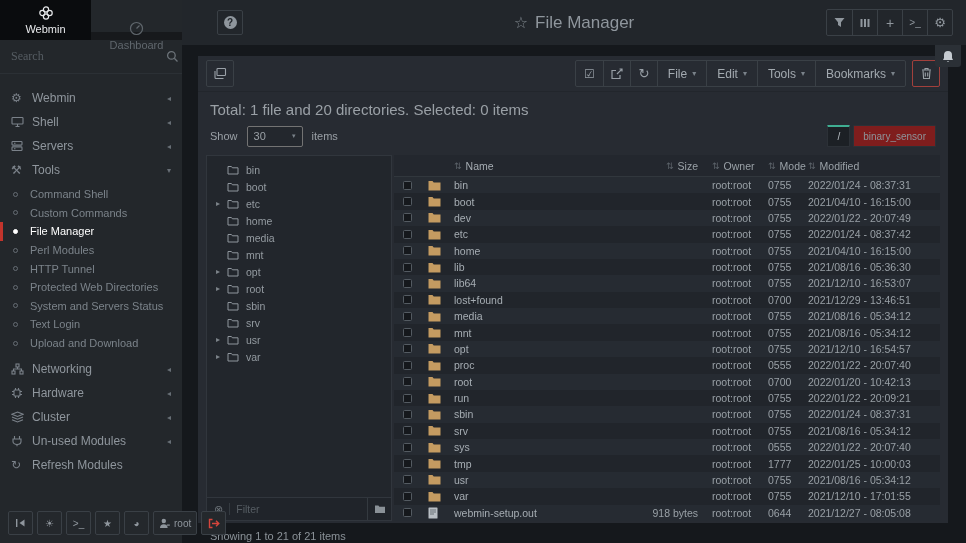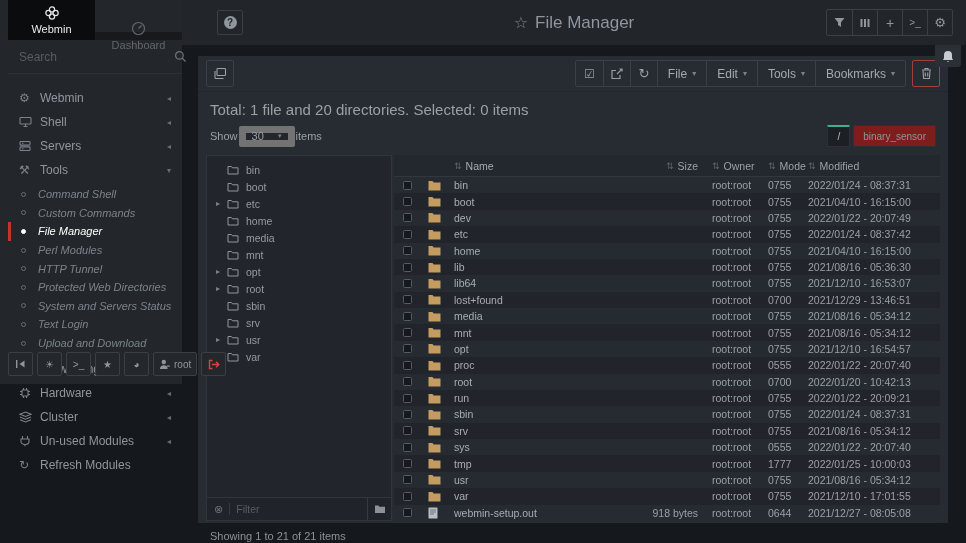--- a/index.html
+++ b/index.html
@@ -1,35 +1,35 @@
 <!DOCTYPE html>
 <html><head>
 <meta charset="utf-8">
 <style>
   * { margin:0; padding:0; box-sizing:border-box; }
   html,body { background:#0e1013; }
   body { font-family:"Liberation Sans","DejaVu Sans",sans-serif; }
   .app { position:relative; width:966px; height:543px; background:#15181c; overflow:hidden; }
 
   
-  .sidebar { position:absolute; left:0; top:0; width:182px; height:384px; background:#23272b; z-index:5;padding-left:8px; }
+  .sidebar { position:absolute; left:0; top:0; width:182px; height:543px; background:#23272b; z-index:5; }
   .side-tabs { display:flex; height:40px; }
   .side-tab { flex:1; display:flex; flex-direction:column; align-items:center; justify-content:center; gap:3px; font-size:11px; cursor:pointer; }
   .side-tab.active { background:#0a0c0e; color:#e8eaec; }
   .side-tab.inactive { background:#17191c; color:#60676d;margin-top:32px; }
   .side-tab .ticon { height:15px; display:flex; align-items:center; }
-  .search-row { height:34px; display:flex; align-items:center; padding:0 11px; border-bottom:1px solid #2b3035; }
+  .search-row { height:34px; display:flex; align-items:center; padding:0 11px; border-bottom:1px solid #2b3035;font-family:Liberation Serif, serif; }
   .search-row input { flex:1; background:transparent; border:none; outline:none; color:#9aa1a7; font-size:12px; font-family:inherit; }
   .search-row input::placeholder { color:#565d63; }
   .nav { padding-top:12px; }
   .nav-item { height:24px; display:flex; align-items:center; padding:0 11px; color:#8f969d; font-size:12px; cursor:pointer; }
   .nav-icon { width:21px; font-size:12px; color:#7b828a; display:flex; align-items:center; }
   .nav-caret { margin-left:auto; font-size:8px; color:#676e75; }
   .sub-list { padding:3px 0 5px; }
-  .sub-item { position:relative; height:18.6px; display:flex; align-items:center; padding-left:13px; color:#7b838a; font-size:11px; cursor:pointer;font-style:italic; }
+  .sub-item { position:relative; height:18.6px; display:flex; align-items:center; padding-left:13px; color:#7b838a; font-size:11px; cursor:pointer; }
   .bullet { width:5px; height:5px; border:1px solid #666d74; border-radius:50%; margin-right:12px; flex:none; }
   .sub-item.active { color:#ffffff; }
   .sub-item.active .bullet { background:#fff; border-color:#fff; }
   .sub-item.active::before { content:''; position:absolute; left:0; top:0; bottom:0; width:3px; background:#c2342c; }
   .side-footer { position:absolute; left:8px; bottom:8px; display:flex; gap:4px; }
   .fbtn { height:24px; min-width:25px; padding:0 5px; border:1px solid #3a4046; border-radius:2px; background:#24282c; color:#8f969d; font-size:10px; display:flex; align-items:center; justify-content:center; gap:4px; cursor:pointer; }
   .fbtn.logout svg { display:block; }
 
   
   .main { position:absolute; left:182px; top:0; right:0; bottom:0; background:#15181c; }
@@ -47,21 +47,21 @@
   .toolbar-row { height:36px; display:flex; align-items:center; padding:0 8px; border-bottom:1px solid #22262c; }
   .copy-btn { width:28px; height:27px; border:1px solid #3a4046; border-radius:2px; display:flex; align-items:center; justify-content:center; cursor:pointer; }
   .tb-group { margin-left:auto; display:flex; border:1px solid #3a4046; border-radius:2px; height:27px; }
   .tb-btn { display:flex; align-items:center; justify-content:center; gap:5px; padding:0 10px; color:#a3aab0; font-size:12px; border-left:1px solid #3a4046; cursor:pointer; }
   .tb-btn:first-child { border-left:none; }
   .tb-btn.icon-only { width:27px; padding:0; font-size:12px; color:#979ea5; }
   .menu-caret { font-size:8px; color:#7a828a; }
   .trash-btn { margin-left:6px; width:28px; height:27px; border:1px solid #a2403c; border-radius:2px; display:flex; align-items:center; justify-content:center; cursor:pointer; }
   .total-row { padding:9px 12px 0; font-size:15px; color:#9aa0a6; }
   .show-row { display:flex; align-items:center; padding:7px 12px 8px; font-size:11px; color:#9aa0a6;justify-content:flex-end; }
-  .show-select { width:56px; height:21px; border:7px solid #737373; background:#23272d; color:#9aa0a6; display:flex; align-items:center; justify-content:space-between; padding:0 6px; margin:0 1px; border-radius:2px; cursor:pointer; }
+  .show-select { width:56px; height:21px; border:1px solid #737373; background:#23272d; color:#9aa0a6; display:flex; align-items:center; justify-content:space-between; padding:0 6px; margin:0 9px; border-radius:2px; cursor:pointer; }
   .show-select .menu-caret { font-size:7px; }
   .path-tabs { margin-left:auto; display:flex; gap:3px; }
   .ptab { height:22px; padding:0 9px; font-size:10px; display:flex; align-items:center; background:#7f1d1d; border:1px solid #2c3137; color:#8d949a; cursor:pointer; border-radius:1px; }
   .ptab.active { border-top:2px solid #3fae92; background:#1c2025; color:#b8bec4; }
 
   .content-row { display:flex; gap:2px; padding:0 8px; height:366px; }
   .tree-panel { width:186px; border:1px solid #31363d; background:#22262c; display:flex; flex-direction:column; }
   .tree-list { flex:1; padding-top:5px; overflow:hidden; }
   .tree-row { height:17px; display:flex; align-items:center; padding-left:9px; font-size:10.5px; color:#949ba1; cursor:pointer; }
   .tcaret { width:11px; font-size:8px; color:#7d848a; visibility:hidden; }

